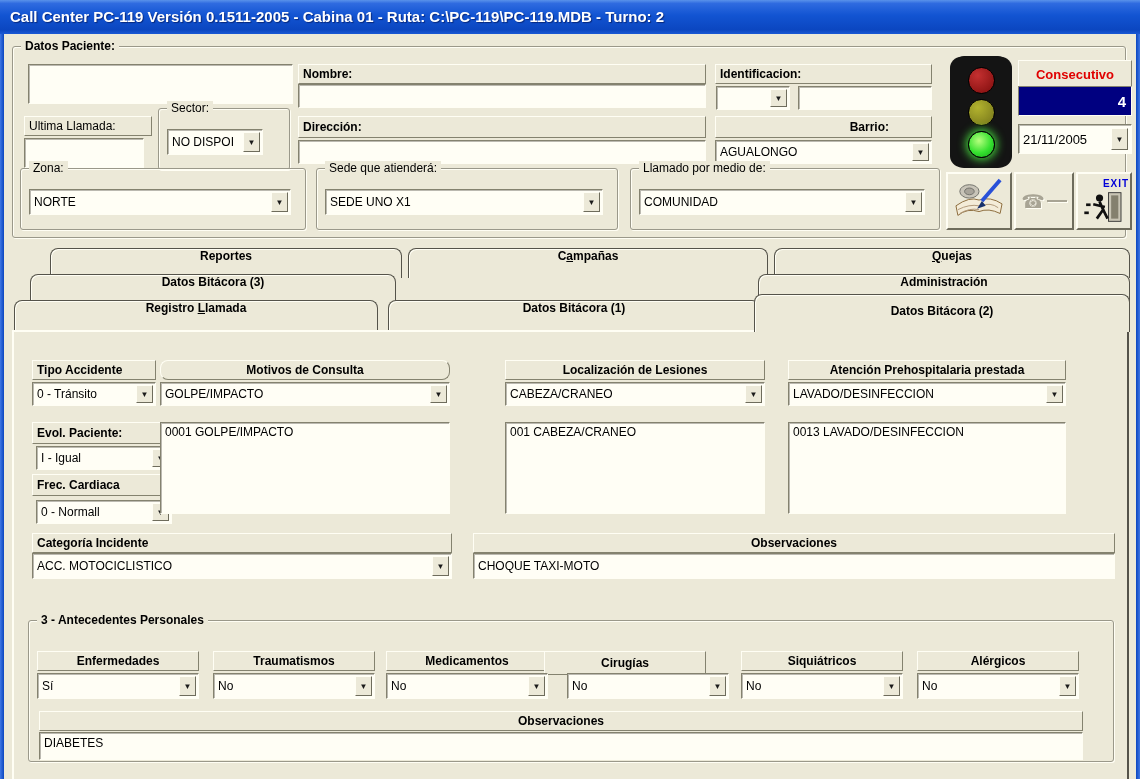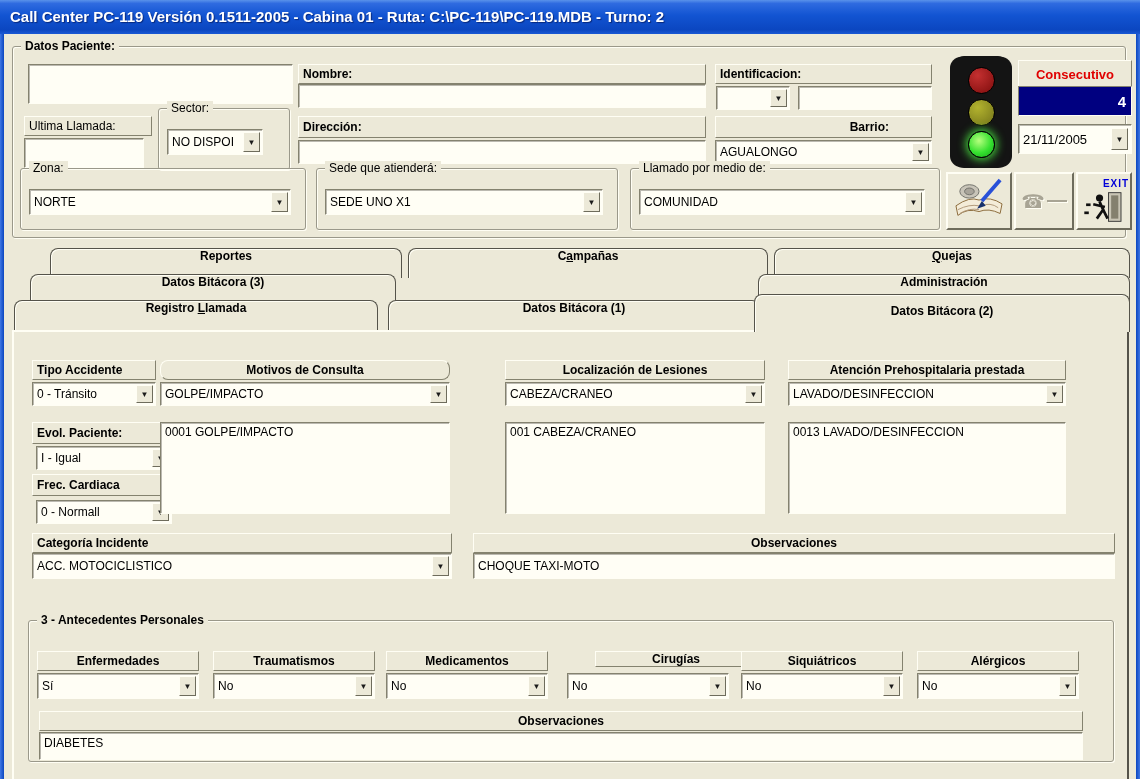--- a/index.html
+++ b/index.html
@@ -260,21 +260,21 @@
       <span class="arr">▼</span>
     </div>
     <div class="sunken" style="left:459px;top:221px;width:642px;height:26px;">CHOQUE TAXI-MOTO</div>
 
     <div class="groupbox" style="left:14px;top:288px;width:1086px;height:142px;">
       <span class="legend b">3 - Antecedentes Personales</span>
 
       <div class="bar center" style="left:8px;top:30px;width:162px;height:20px;">Enfermedades</div>
       <div class="bar center" style="left:184px;top:30px;width:162px;height:20px;">Traumatismos</div>
       <div class="bar center" style="left:357px;top:30px;width:162px;height:20px;">Medicamentos</div>
-      <div class="bar center" style="left:566px;top:30px;width:162px;height:16px;">Cirugías</div>
+      <div class="bar center" style="left:515px;top:30px;width:162px;height:24px;">Cirugías</div>
       <div class="bar center" style="left:712px;top:30px;width:162px;height:20px;">Siquiátricos</div>
       <div class="bar center" style="left:888px;top:30px;width:162px;height:20px;">Alérgicos</div>
 
       <div class="sunken combo" style="left:8px;top:52px;width:162px;height:26px;">
         <span>Sí</span>
         <span class="arr">▼</span>
       </div>
       <div class="sunken combo" style="left:184px;top:52px;width:162px;height:26px;">
         <span>No</span>
         <span class="arr">▼</span>

